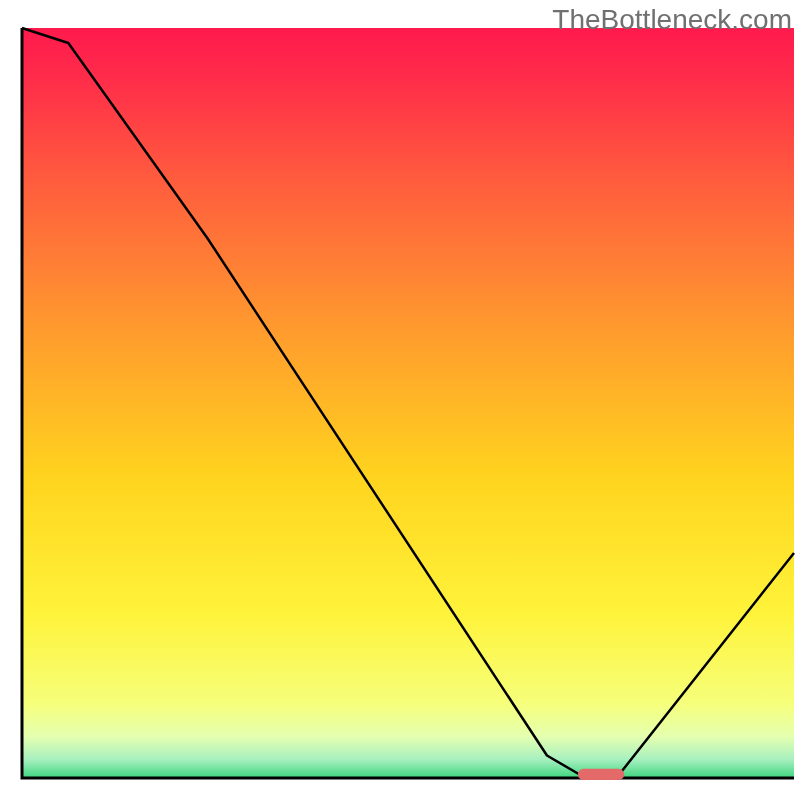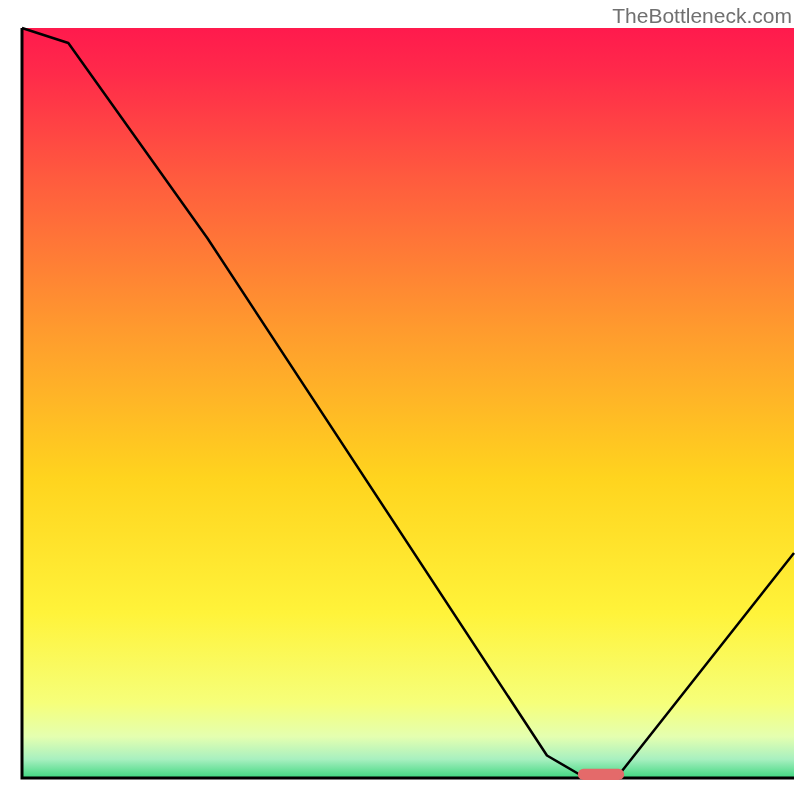--- a/index.html
+++ b/index.html
@@ -14,21 +14,21 @@
   .container {
     position: relative;
     width: 800px;
     height: 800px;
   }
   .watermark {
     position: absolute;
     top: 4px;
     right: 8px;
     color: #707070;
-    font-size: 21px;
+    font-size: 28px;
     font-weight: 500;
     z-index: 10;
   }
   svg.chart {
     position: absolute;
     top: 0;
     left: 0;
   }
 </style>
 </head>

